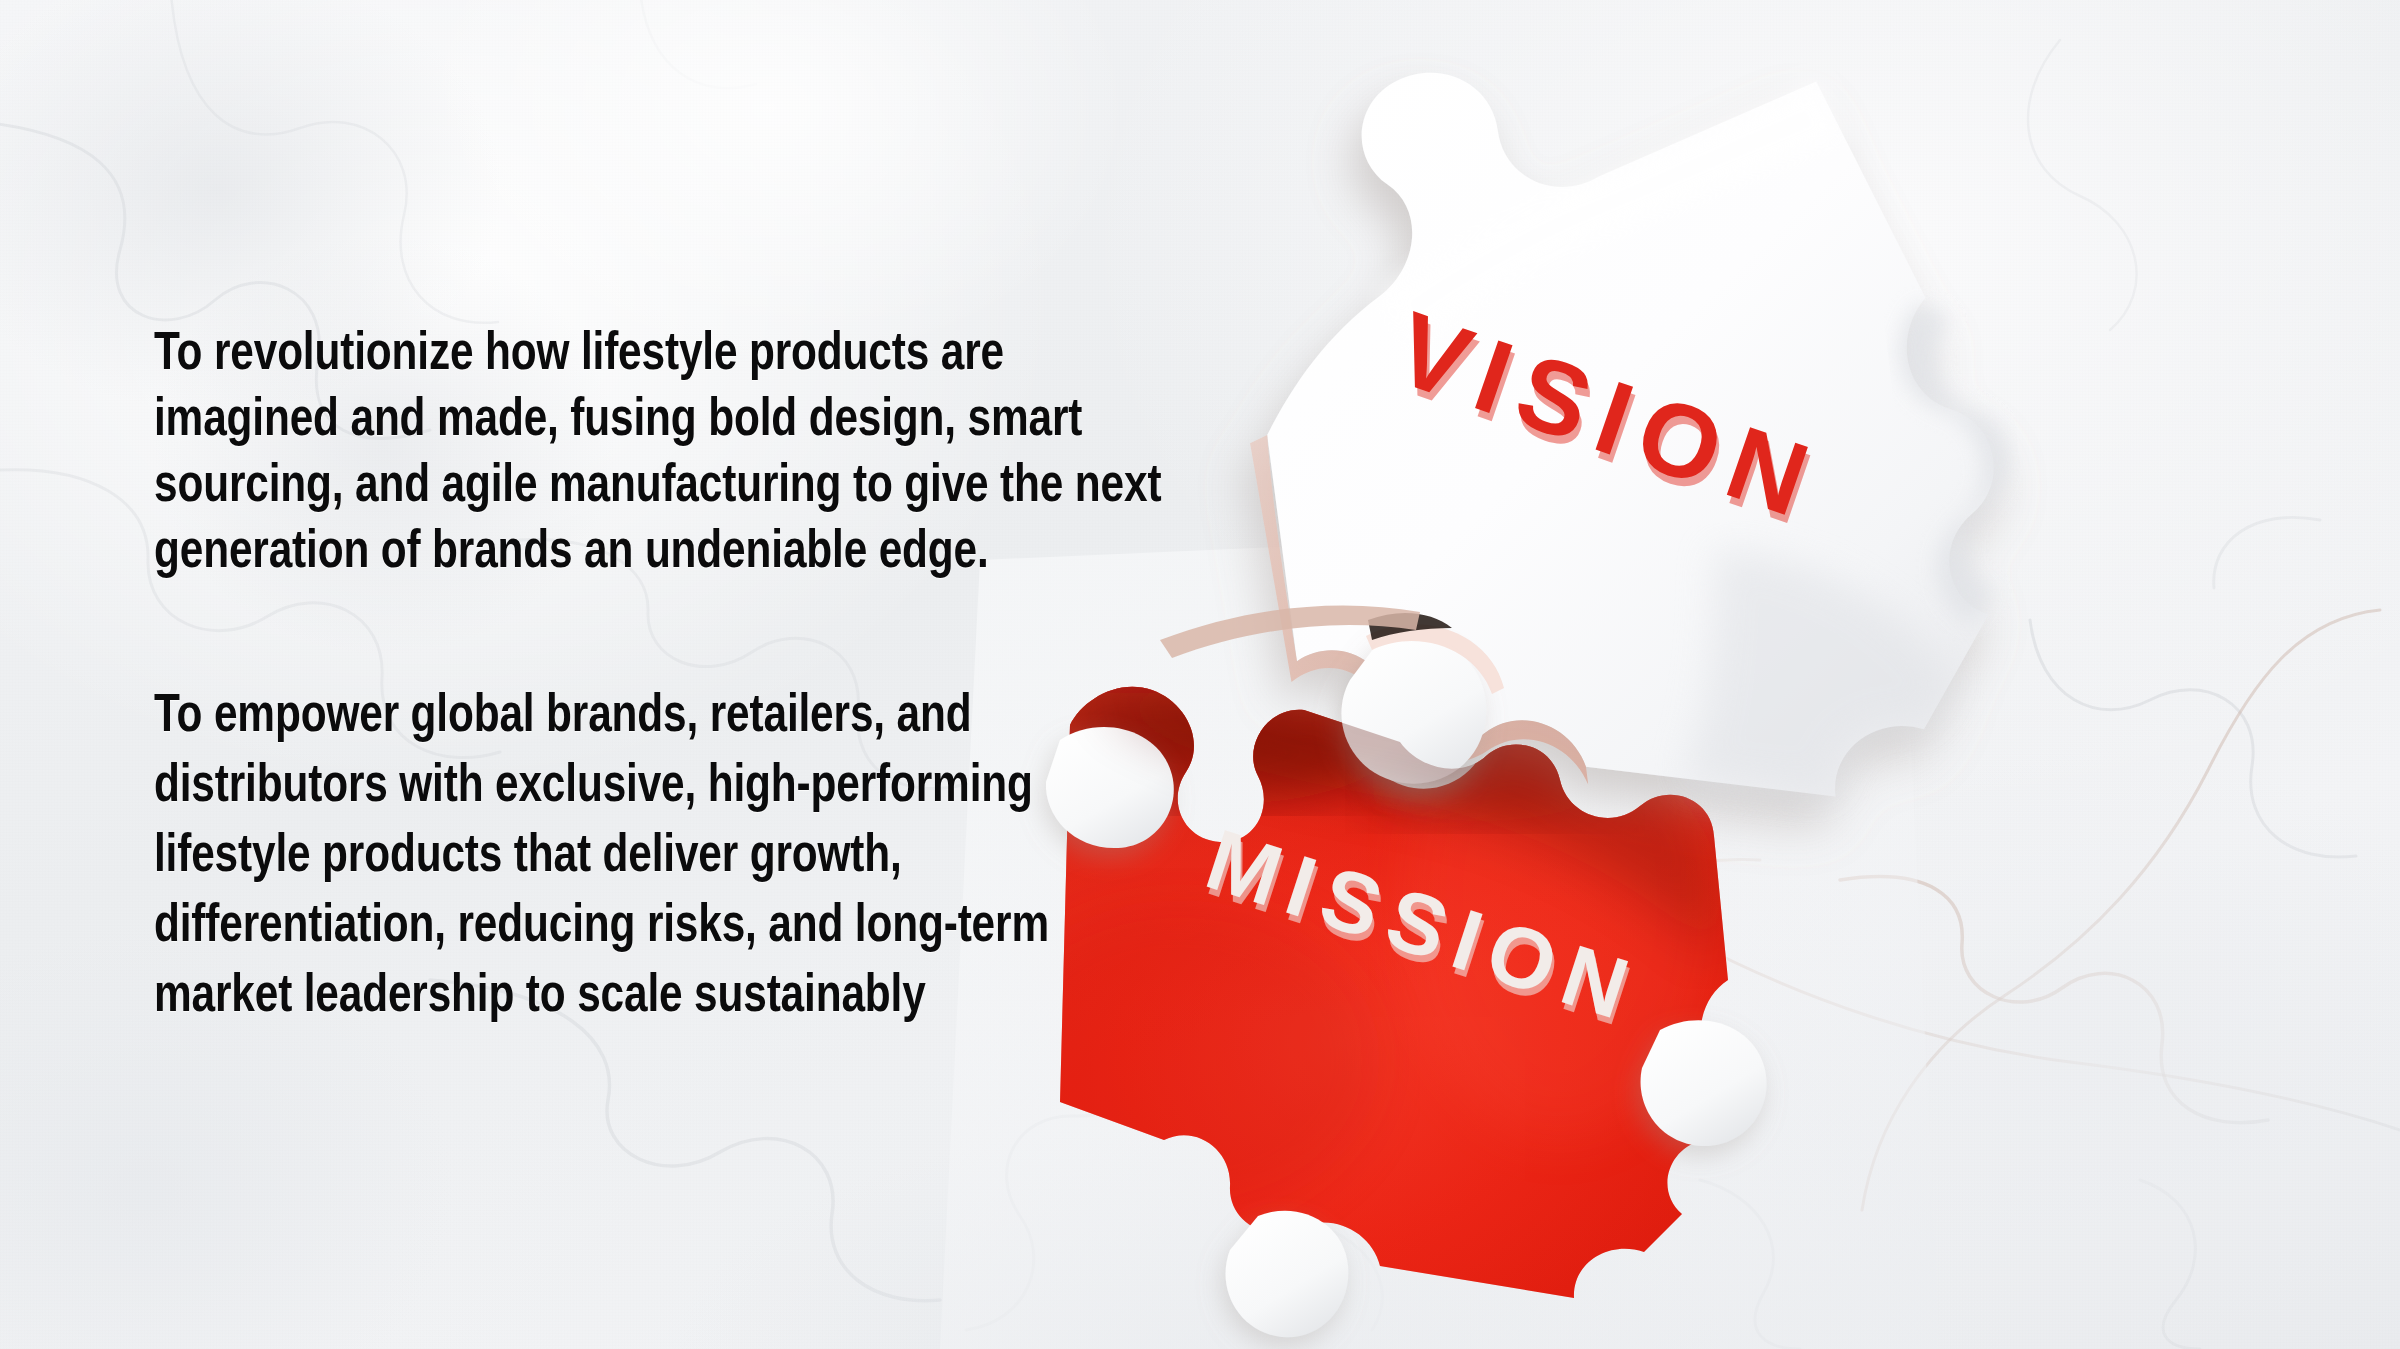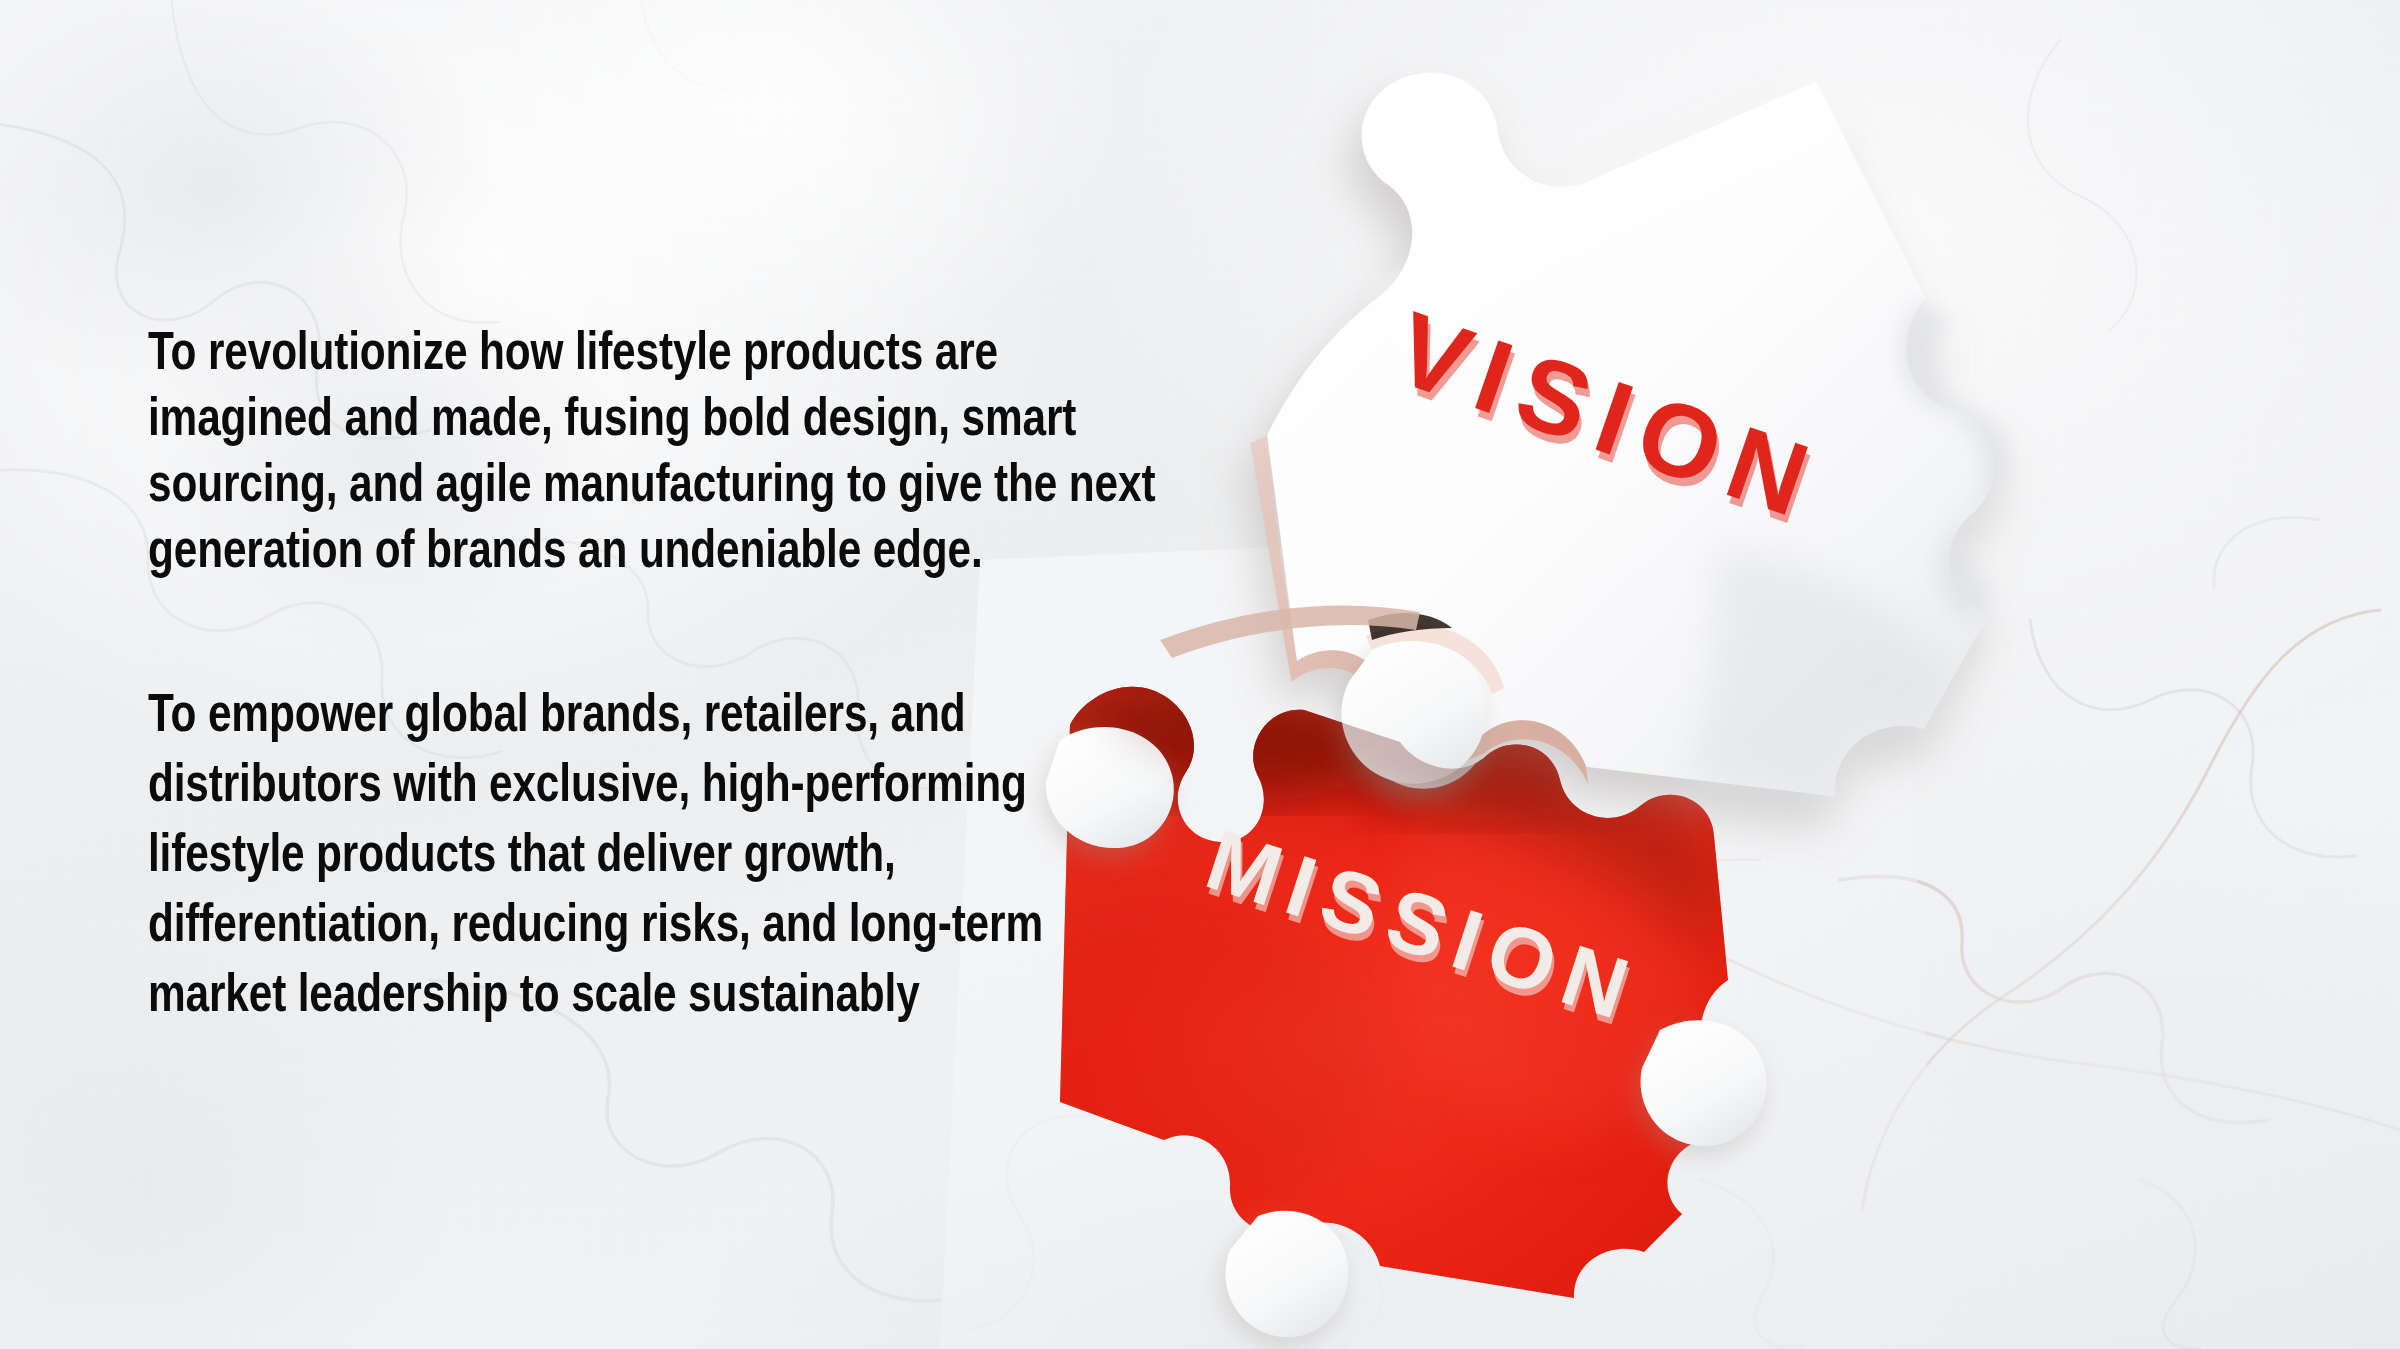--- a/index.html
+++ b/index.html
@@ -37,21 +37,21 @@
   }
   .grain{
     position:absolute;inset:0;pointer-events:none;opacity:.38;
     background-image:
       repeating-linear-gradient(0deg, rgba(0,0,0,.012) 0 1px, rgba(255,255,255,0) 1px 3px),
       repeating-linear-gradient(90deg, rgba(0,0,0,.010) 0 1px, rgba(255,255,255,0) 1px 3px);
   }
 
   
   .text-col{
-    position:absolute;left:148px;top:318px;width:1080px;
+    position:absolute;left:154px;top:318px;width:1080px;
     z-index:40;
   }
   .para{
     margin:0;
     color:#0b0b0c;
     font-family:"Liberation Sans Narrow","Liberation Sans", sans-serif;
     font-weight:700;
     font-stretch:condensed;
     transform:scaleX(.80);
     transform-origin:left top;

